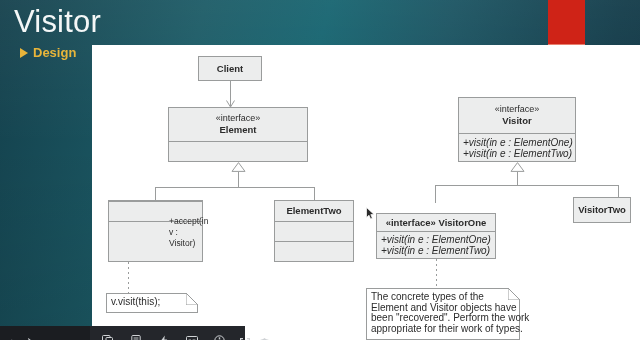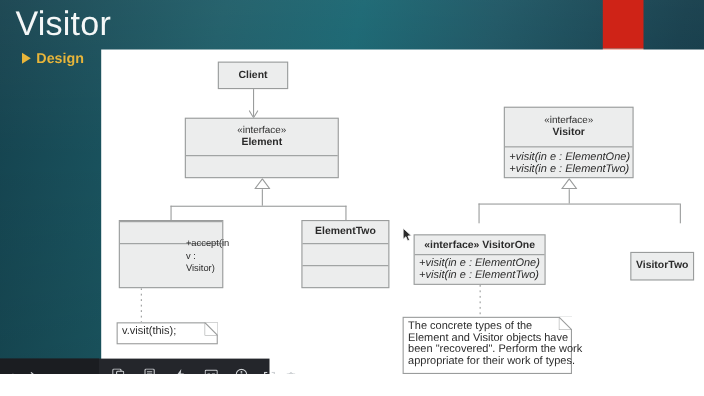--- a/index.html
+++ b/index.html
@@ -366,21 +366,21 @@
     <div class="ln ln-v" style="left:526px; top:140px; height:18px;"></div>
 
     <div class="uml-box" style="left:284px; top:168px; width:120px; height:46px;">
       <div class="uml-seg cls-name" style="height:17px;">«interface» VisitorOne</div>
       <div class="uml-seg seg-div" style="height:27px;">
         <div class="cls-attr">+visit(in e : ElementOne)</div>
         <div class="cls-attr">+visit(in e : ElementTwo)</div>
       </div>
     </div>
 
-    <div class="uml-box" style="left:481px; top:184px; width:58px; height:26px;">
+    <div class="uml-box" style="left:481px; top:152px; width:58px; height:26px;">
       <div class="uml-seg cls-name" style="height:100%;">VisitorTwo</div>
     </div>
 
     <div class="ln-dot-v" style="left:344px; top:214px; height:29px;"></div>
 
     <div class="note" style="left:274px; top:243px; width:154px; height:52px;">
       <span class="note-line">The concrete types of the</span>
       <span class="note-line">Element and Visitor objects have</span>
       <span class="note-line">been "recovered". Perform the work</span>
       <span class="note-line">appropriate for their work of types.</span>

